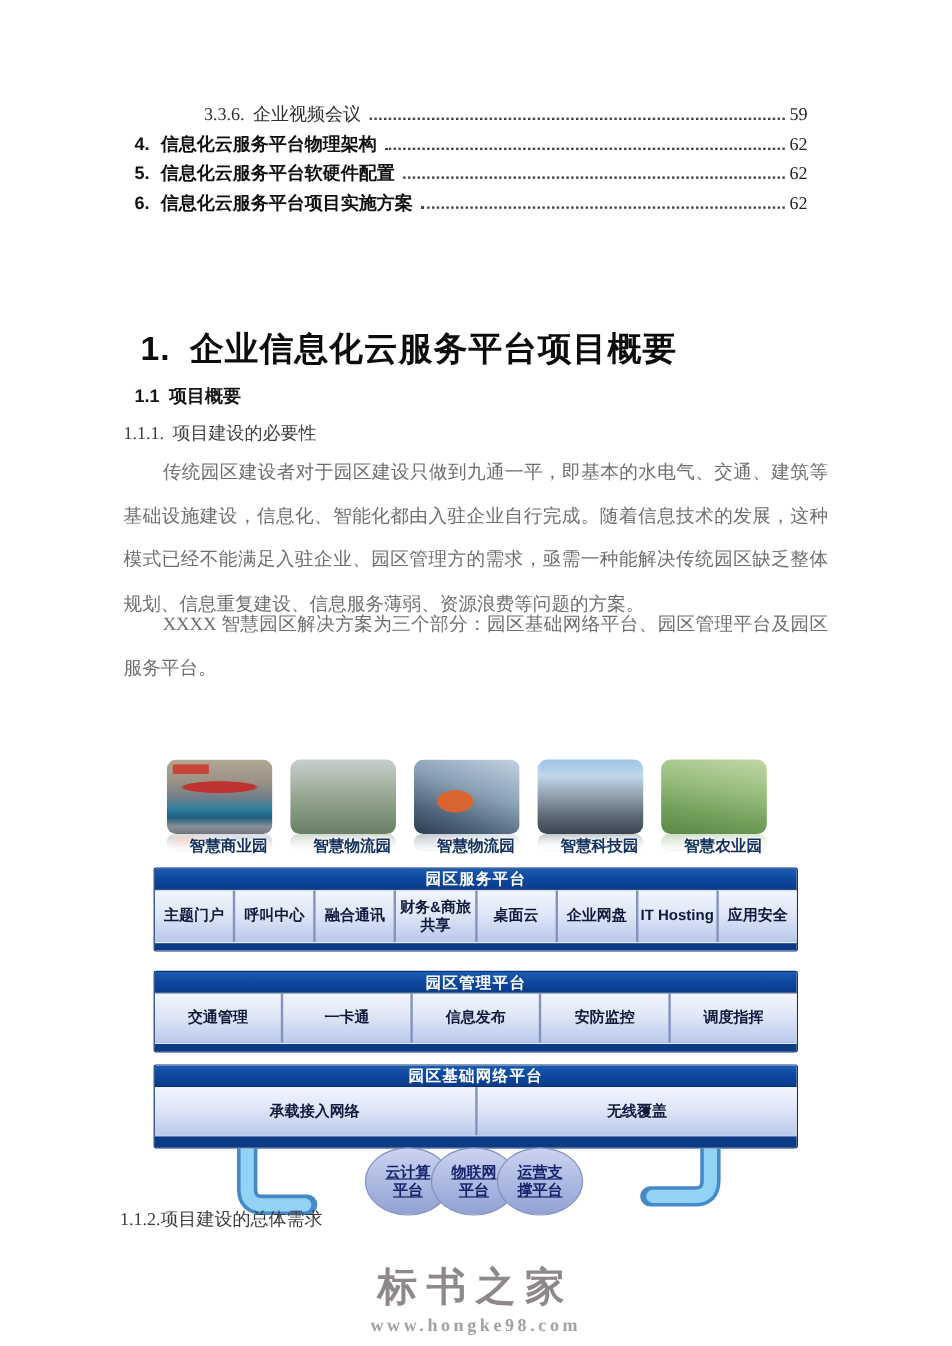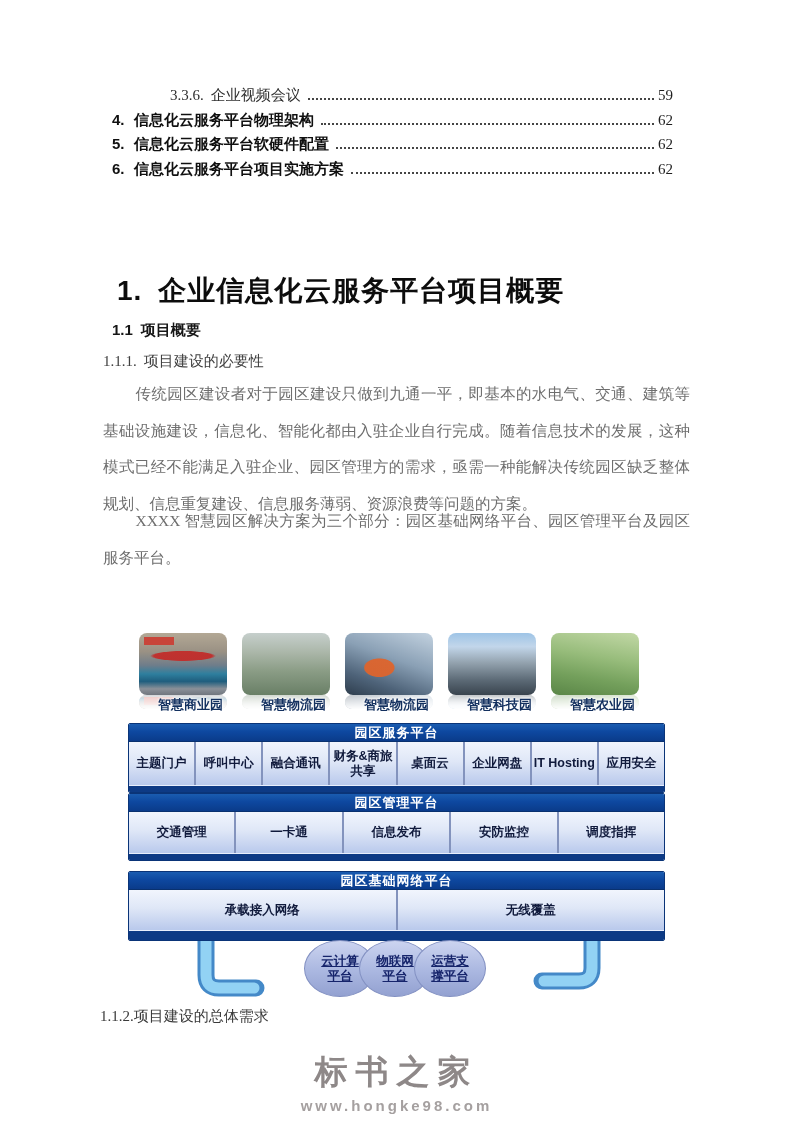--- a/index.html
+++ b/index.html
@@ -59,21 +59,21 @@
   .p2 { background-image:linear-gradient(180deg,#c6cfcc 0%,#aab6a8 32%,#8a9c85 62%,#697f66 100%); }
   .p3 { background-image:
           radial-gradient(ellipse 30% 26% at 39% 56%, rgba(222,100,44,.95) 0 55%, rgba(222,100,44,0) 60%),
           linear-gradient(200deg,#c3d2e0 0%,#8aa0b5 42%,#4e6379 75%,#2e3d4d 100%); }
   .p4 { background-image:linear-gradient(180deg,#9ec4e6 0%,#c2d6ea 22%,#93a2ae 48%,#5c6a76 76%,#39444e 100%); }
   .p5 { background-image:linear-gradient(190deg,#c2d8a6 0%,#97bc7b 40%,#74a05c 70%,#5a8647 100%); }
 
   .platform-stack { margin-top:9px; }
   .pblock { border:1px solid #0a3478; border-radius:2px; overflow:hidden; }
   .pblock.b1 { margin-top:5px; }
-  .pblock.b2 { }
+  .pblock.b2 { margin-top:16px; }
   .pblock.b3 { margin-top:10px; }
   .pheader { height:18px; line-height:18px; text-align:center; color:#ffffff;
              font-weight:bold; font-size:13px; letter-spacing:1px;
              background:linear-gradient(180deg,#1a5cb0 0%,#0e48a0 45%,#0a3b8a 100%);
              border-bottom:1px solid #09316f; }
   .pcells { display:flex;
             background:linear-gradient(180deg,#f1f5fd 0%,#dfe7f7 45%,#b9c9ec 100%); }
   .pcell { flex:1; display:flex; align-items:center; justify-content:center; text-align:center;
            font-weight:bold; font-size:12.5px; color:#101a3c; line-height:15px;
            padding:3px 2px; border-right:2px solid #8393bd; }
@@ -89,21 +89,21 @@
   .f-ellipses { position:absolute; left:176px; top:-1px; display:flex; }
   .fellipse { width:72px; height:57px; border-radius:50%;
               background:linear-gradient(180deg,#ccd4f0 0%,#aab7e0 55%,#93a1d1 100%);
               border:1px solid #8290c2;
               display:flex; flex-direction:column; align-items:center; justify-content:center; }
   .fellipse + .fellipse { margin-left:-17px; }
   .fline { font-weight:bold; font-size:12.5px; line-height:15px; color:#16246b;text-decoration:underline; }
 
   
   .watermark { position:absolute; left:0; right:0; top:1050px; text-align:center;
-               font-family:Liberation Sans, sans-serif; }
+               font-family:Liberation Serif, serif; }
   .wm-title { font-size:33px; font-weight:bold; letter-spacing:8px; color:#8e8888; }
   .wm-url { margin-top:2px; font-size:15px; font-weight:bold; letter-spacing:3px; color:#a5a0a0; }
 </style>
 </head>
 <body>
 
 <div class="toc">
     <div class="toc-row toc-sub">
       <span class="toc-num">3.3.6.</span>
       <span class="toc-title">企业视频会议</span>

